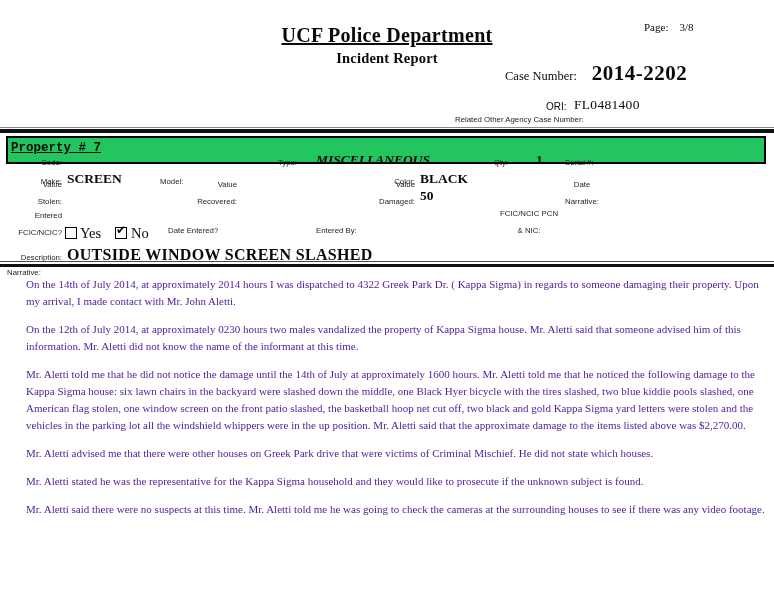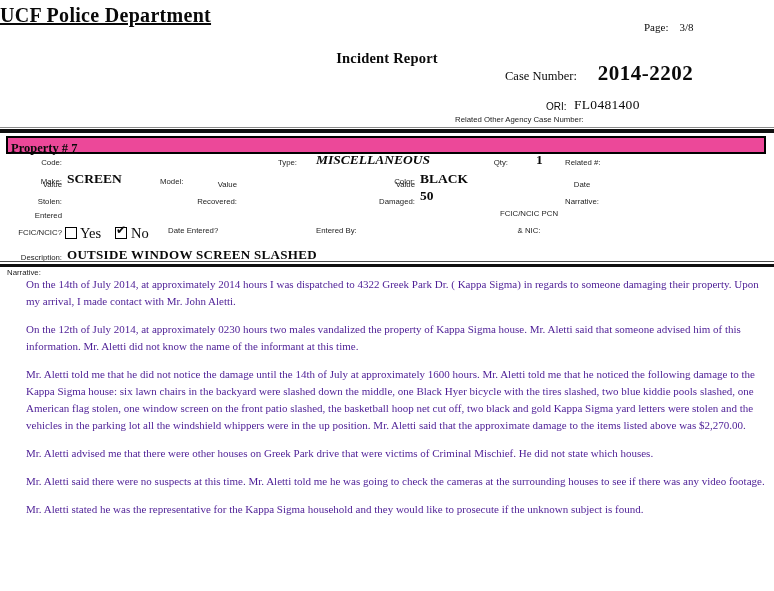--- a/index.html
+++ b/index.html
@@ -1,42 +1,42 @@
 <!DOCTYPE html>
 <html><head>
 <meta charset="utf-8">
 <style>
   html,body{margin:0;padding:0;background:#e8e8e8;}
   #page{position:relative;width:774px;height:591px;background:#ffffff;color:#0a0a0a;
         font-family:"Liberation Serif",serif;overflow:hidden;margin:0 auto;}
 
   
-  .doc-title{position:absolute;top:4px;left:0;width:774px;}
+  .doc-title{position:absolute;top:24px;left:0;width:774px;text-align:center;}
   .doc-title span{font-size:20px;font-weight:bold;text-decoration:underline;
                   text-decoration-thickness:2px;letter-spacing:.3px;}
   .page-no{position:absolute;top:21px;left:644px;font-size:11px;display:flex;gap:11px;}
   .report-title{position:absolute;top:50px;left:0;width:774px;text-align:center;
                 font-size:14.5px;font-weight:bold;letter-spacing:.2px;}
-  .case-row{position:absolute;top:61px;left:505px;display:flex;align-items:baseline;gap:21px;}
+  .case-row{position:absolute;top:61px;left:505px;display:flex;align-items:baseline;gap:15px;}
   .case-row .cl{font-size:12.5px;}
   .case-row .cv{font-size:21px;font-weight:bold;letter-spacing:.5px;}
   .ori-label{position:absolute;top:101px;left:546px;font-family:"Liberation Sans",sans-serif;font-size:10px;}
   .ori-value{position:absolute;top:97px;left:574px;font-size:13.5px;letter-spacing:.3px;}
   .related{position:absolute;top:115px;left:455px;font-family:"Liberation Sans",sans-serif;font-size:7.8px;color:#222;}
 
   
   .rule{position:absolute;left:0;width:774px;}
   .r1a{top:127px;height:1px;background:#8a8a8a;}
   .r1b{top:129px;height:4px;background:#101010;}
   .r2a{top:261px;height:1px;background:#4a4a4a;}
   .r2b{top:264px;height:3px;background:#101010;}
 
   
-  .prop-box{position:absolute;top:136px;left:6px;width:760px;height:18px;
-            border:2px solid #000;box-sizing:border-box;background:#ec4899;}
+  .prop-box{position:absolute;top:136px;left:6px;width:760px;height:28px;
+            border:2px solid #000;box-sizing:border-box;background:#22c55e;font-family:Liberation Mono, monospace;}
   .prop-box span{display:inline-block;font-size:12.5px;font-weight:bold;
                  text-decoration:underline;padding-left:3px;line-height:13px;}
   .frow{position:absolute;left:0;width:748px;}
   .frow>*{position:absolute;bottom:0;}
   .sl{font-family:"Liberation Sans",sans-serif;font-size:7.8px;color:#1d1d1d;}
   .sl2{white-space:pre-line;line-height:17px;}
   .bv{font-family:"Liberation Serif",serif;font-weight:bold;font-size:13.5px;line-height:14px;white-space:nowrap;}
 
   .row-code{top:151px;height:16px;}
   .lbl-code{left:0;width:62px;text-align:right;}   .val-code{left:67px;}
@@ -63,21 +63,21 @@
   .check{position:absolute;left:0;top:-4px;font-family:"DejaVu Sans",sans-serif;
          font-size:12px;font-weight:bold;line-height:12px;}
   .yn{font-size:14.5px;line-height:15px;}
   .lab-yes{left:80px;}  .lab-no{left:131px;}
   .lbl-dateent{left:168px;bottom:6px;text-align:right;}
   .lbl-entby{left:316px;bottom:6px;}
   .lbl-pcn{left:470px;width:118px;text-align:center;bottom:2px;}
 
   .row-desc{top:245px;height:17px;padding-left:36px;}
   .lbl-desc{left:0;width:62px;text-align:right;}
-  .val-desc{left:67px;font-size:13px;letter-spacing:.3px;}
+  .val-desc{left:67px;font-size:16px;letter-spacing:.3px;}
 
   
   .narr-label{position:absolute;top:268px;left:7px;}
   .narrative{position:absolute;top:276px;left:26px;width:740px;
              font-size:11px;line-height:17px;color:#4c1d95;}
   .narrative p{margin:0 0 11px 0;}
 </style>
 </head>
 <body>
 
@@ -106,21 +106,21 @@
   <div class="prop-box">
     <span>Property # 7</span>
   </div>
 
   <div class="frow row-code">
     <span class="sl lbl-code">Code:</span>
     <span class="sl lbl-type">Type:</span>
     <span class="bv val-type">MISCELLANEOUS</span>
     <span class="sl lbl-qty">Qty:</span>
     <span class="bv val-qty">1</span>
-    <span class="sl lbl-serial">Related #:</span>
+    <span class="sl lbl-serial">Serial #:</span>
   </div>
 
   <div class="frow row-make">
     <span class="sl lbl-make">Make:</span>
     <span class="bv val-make">SCREEN</span>
     <span class="sl lbl-model">Model:</span>
     <span class="sl lbl-color">Color:</span>
     <span class="bv val-color">BLACK</span>
   </div>
 
@@ -158,17 +158,17 @@
 
   <div class="rule r2a"></div>
   <div class="rule r2b"></div>
 
   <div class="sl narr-label">Narrative:</div>
   <div class="narrative">
     <p>On the 14th of July 2014, at approximately 2014 hours I was dispatched to 4322 Greek Park Dr. ( Kappa Sigma) in regards to someone damaging their property. Upon my arrival, I made contact with Mr. John Aletti.</p>
     <p>On the 12th of July 2014, at approximately 0230 hours two males vandalized the property of Kappa Sigma house. Mr. Aletti said that someone advised him of this information. Mr. Aletti did not know the name of the informant at this time.</p>
     <p>Mr. Aletti told me that he did not notice the damage until the 14th of July at approximately 1600 hours. Mr. Aletti told me that he noticed the following damage to the Kappa Sigma house: six lawn chairs in the backyard were slashed down the middle, one Black Hyer bicycle with the tires slashed, two blue kiddie pools slashed, one American flag stolen, one window screen on the front patio slashed,  the basketball hoop net cut off, two black and gold Kappa Sigma yard letters were stolen and the vehicles in the parking lot all the windshield whippers were in the up position. Mr. Aletti said that the approximate damage to the items listed above was $2,270.00.</p>
     <p>Mr. Aletti advised me that there were other houses on Greek Park drive that were victims of Criminal Mischief. He did not state which houses.</p>
+    <p>Mr. Aletti stated he was the representative for the Kappa Sigma household and they would like to prosecute if the unknown subject is found.</p>
     <p>Mr. Aletti said there were no suspects at this time. Mr. Aletti told me he was going to check the cameras at the surrounding houses to see if there was any video footage.</p>
-    <p>Mr. Aletti stated he was the representative for the Kappa Sigma household and they would like to prosecute if the unknown subject is found.</p>
   </div>
 
 </div>
 
 </body></html>

